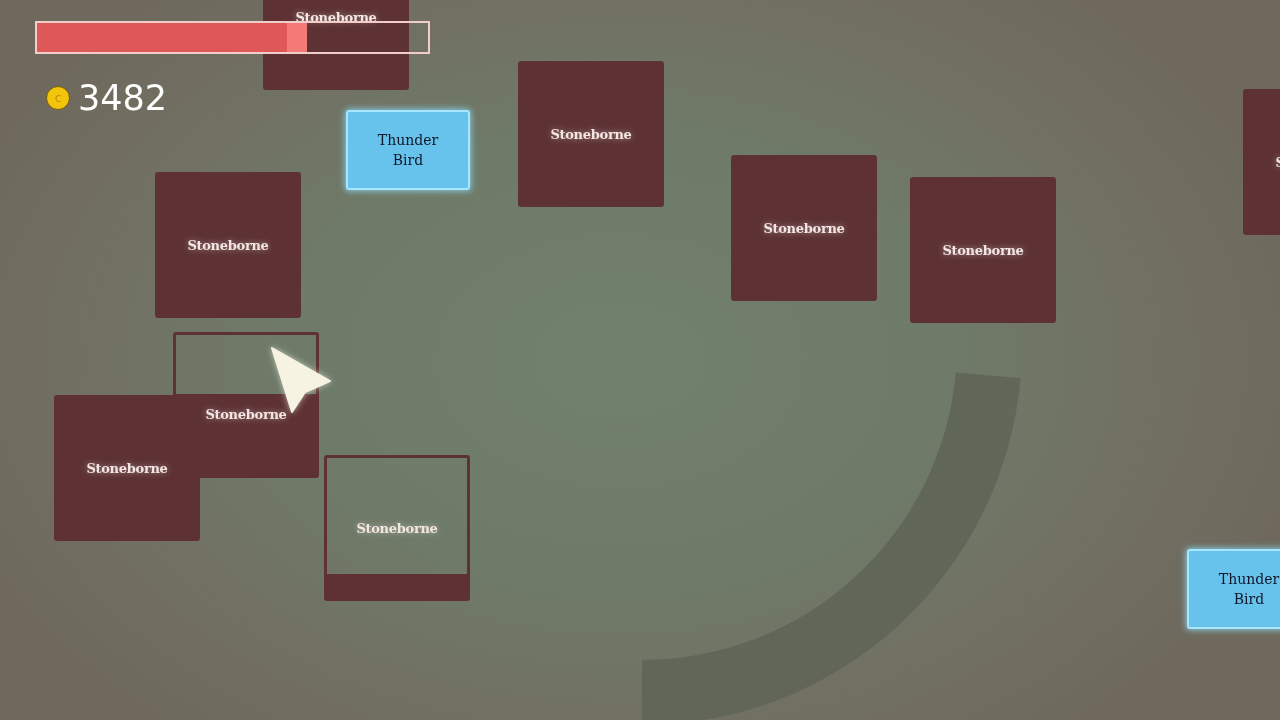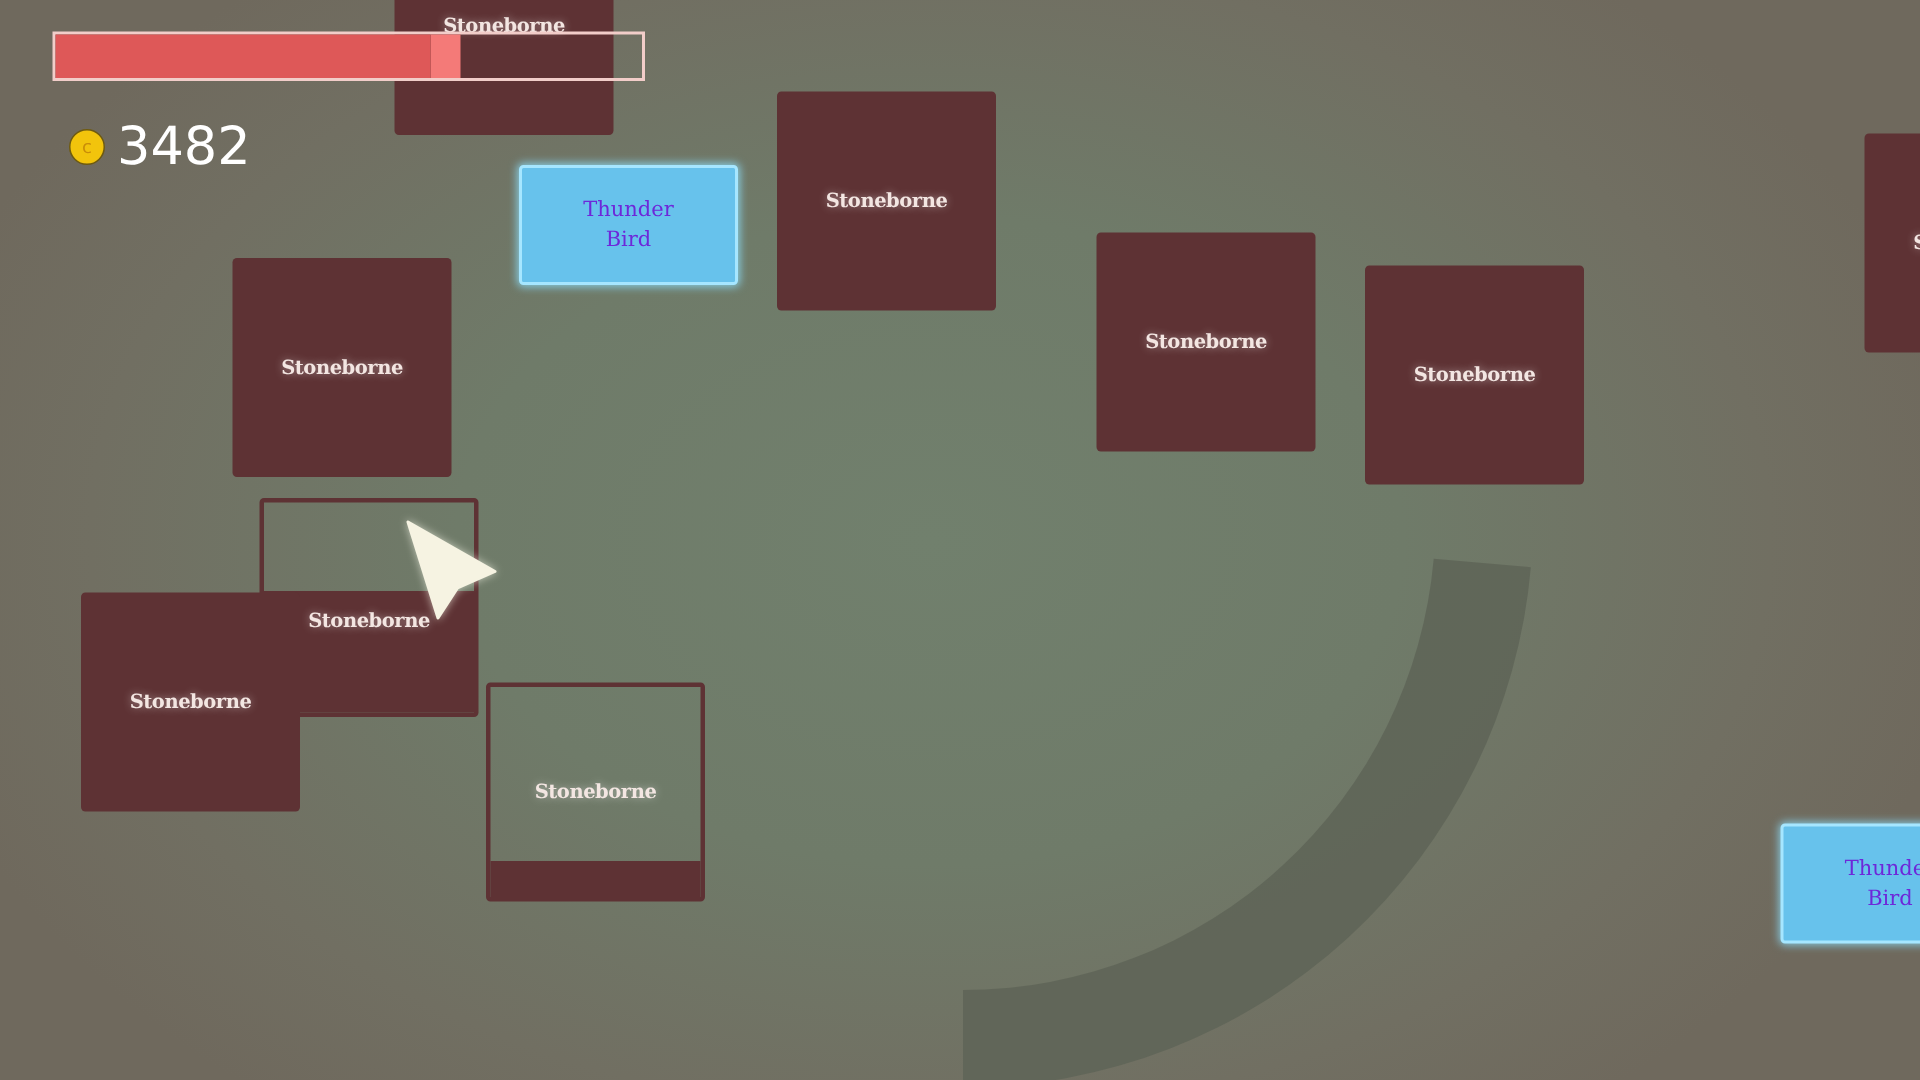--- a/index.html
+++ b/index.html
@@ -16,25 +16,25 @@
     text-shadow:0 0 6px rgba(255,255,255,0.45);
   }
   .card.partial {
     background:transparent; border:3px solid #5e3234;
   }
   .card.partial .fill {
     position:absolute; left:0; right:0; bottom:0; background:#5e3234;
   }
   .card .lbl { position:relative; z-index:2; text-align:right; }
   .bird {
-    position:absolute; width:146px; height:80px; box-sizing:border-box;
+    position:absolute; width:124px; height:80px; box-sizing:border-box;
     background:#67c2ec; border:2px solid #a6e6ff; border-radius:3px;
     box-shadow:0 0 6px 1px rgba(140,225,255,0.8);
     display:flex; align-items:center; justify-content:center; text-align:center;
-    color:#6d28d9; font-size:14px; line-height:20px;
+    color:#0f172a; font-size:14px; line-height:20px;
   }
   .hud-bar {
     position:absolute; left:35px; top:21px; width:395px; height:33px; box-sizing:border-box;
     border:2px solid #f2cdc9; z-index:10;
   }
   .hud-bar .fill { position:absolute; left:0; top:0; bottom:0; background:#de5858; }
   .hud-bar .ghost { position:absolute; top:0; bottom:0; background:#f47a78; }
   .coins {
     position:absolute; left:46px; top:78px; display:flex; align-items:center; z-index:10;
   }

